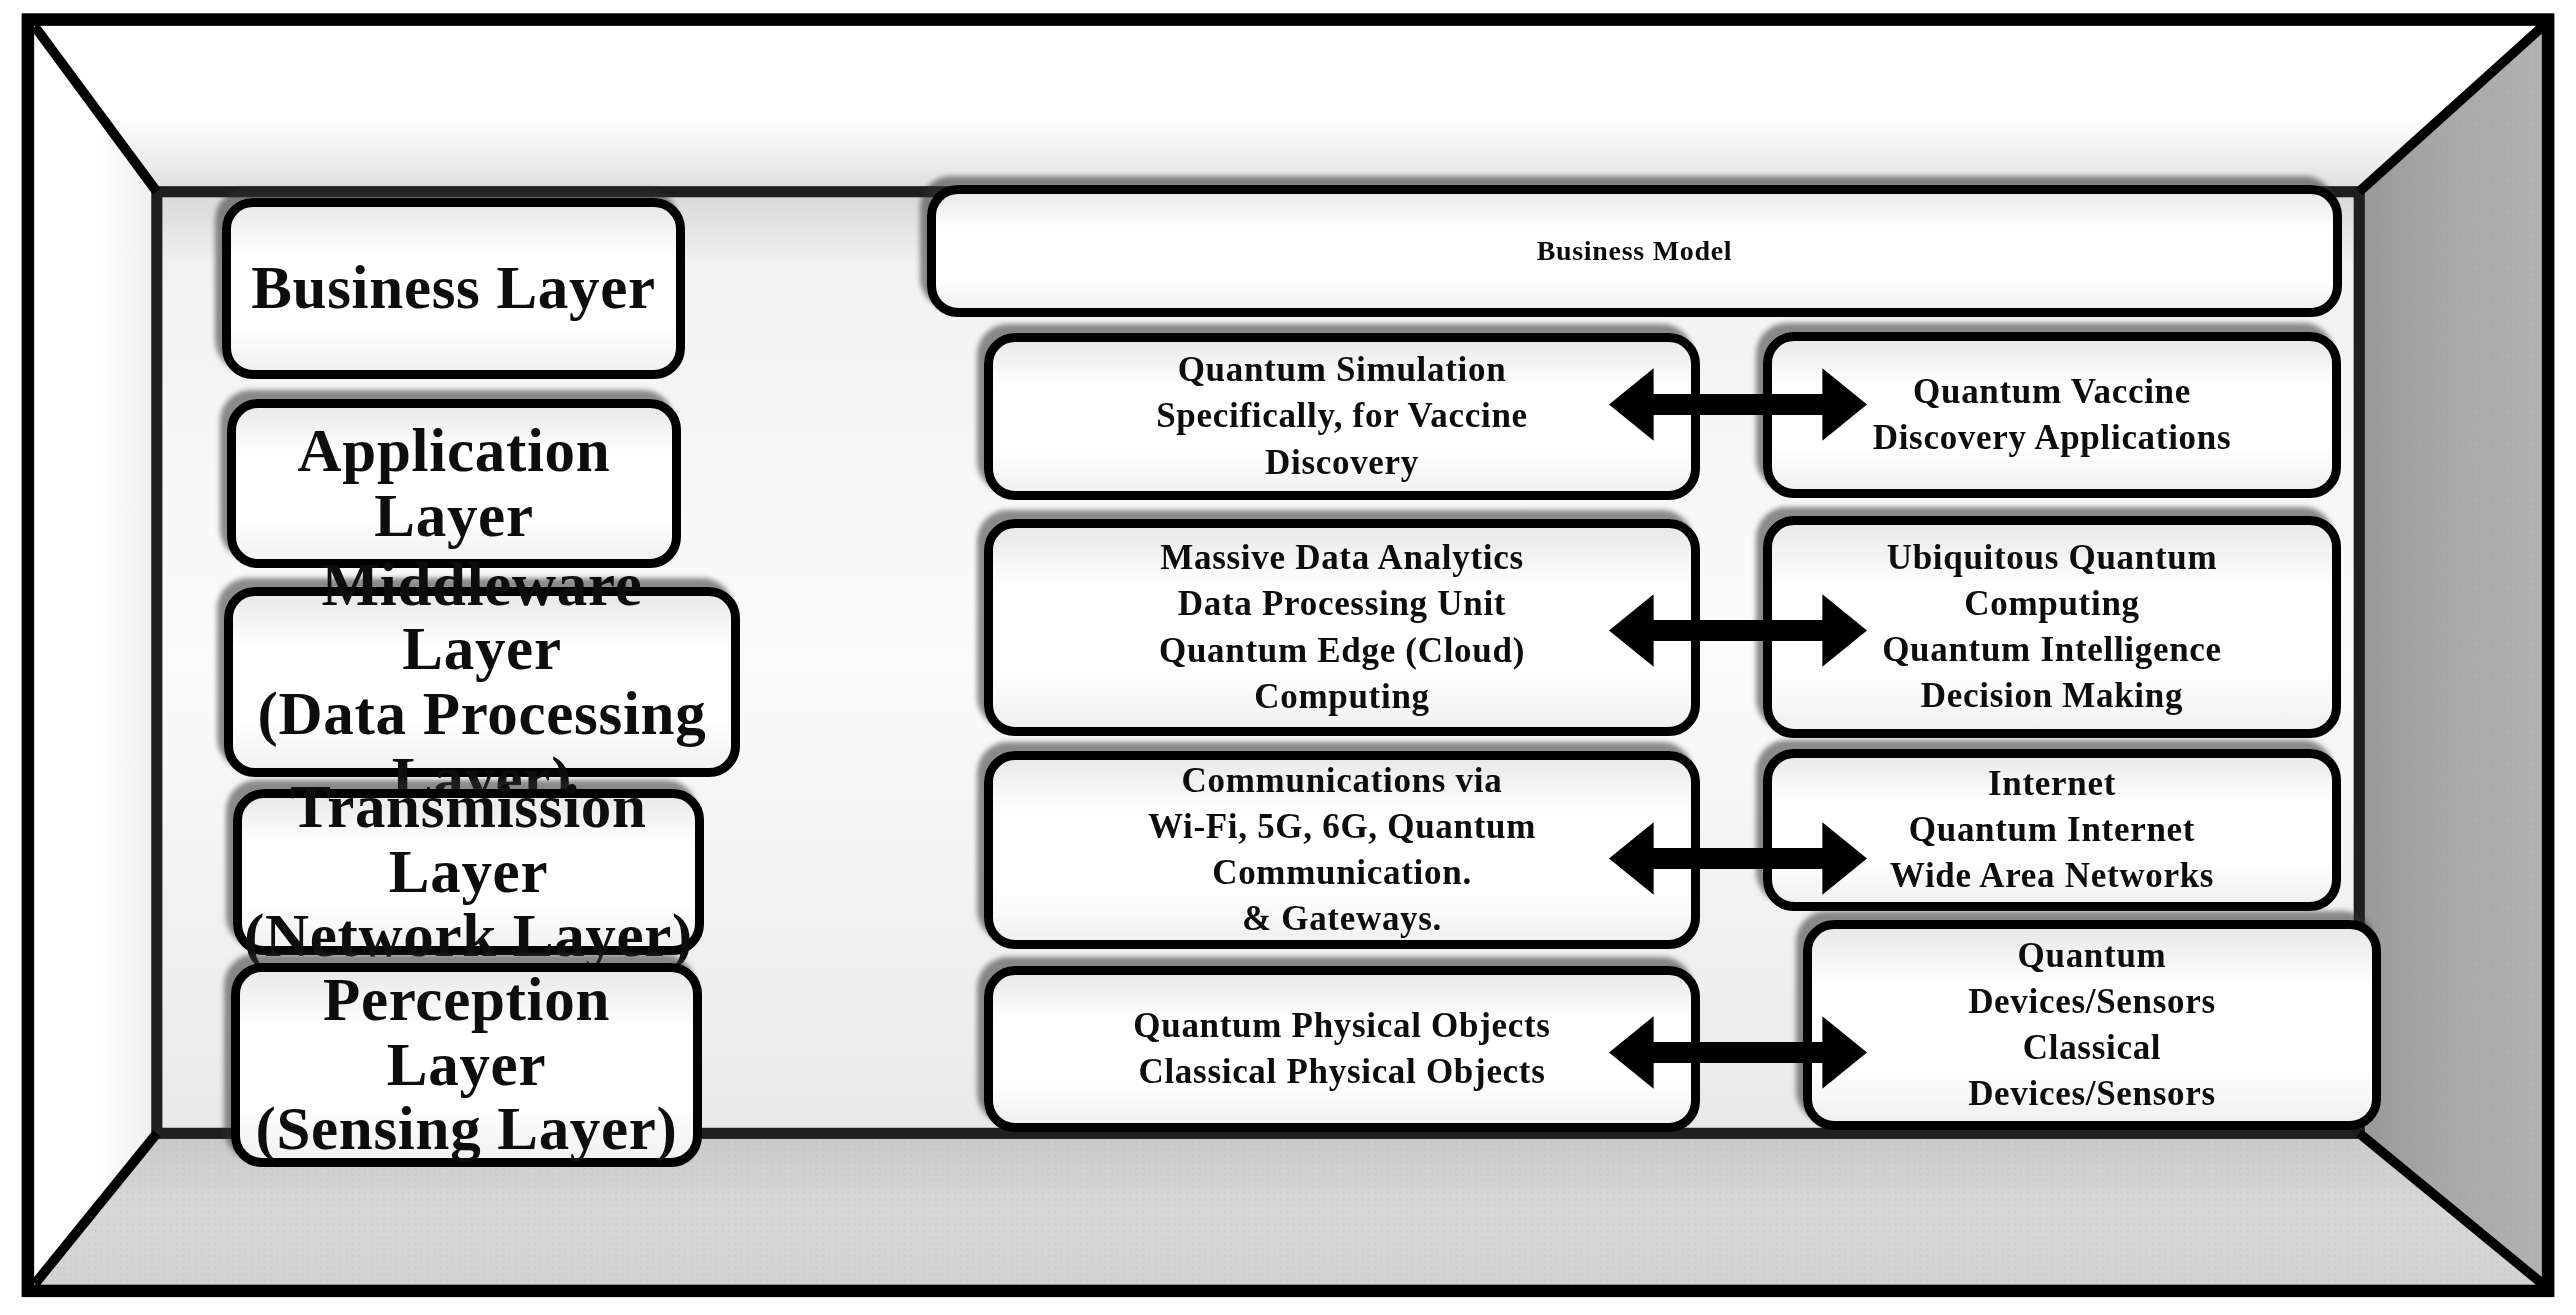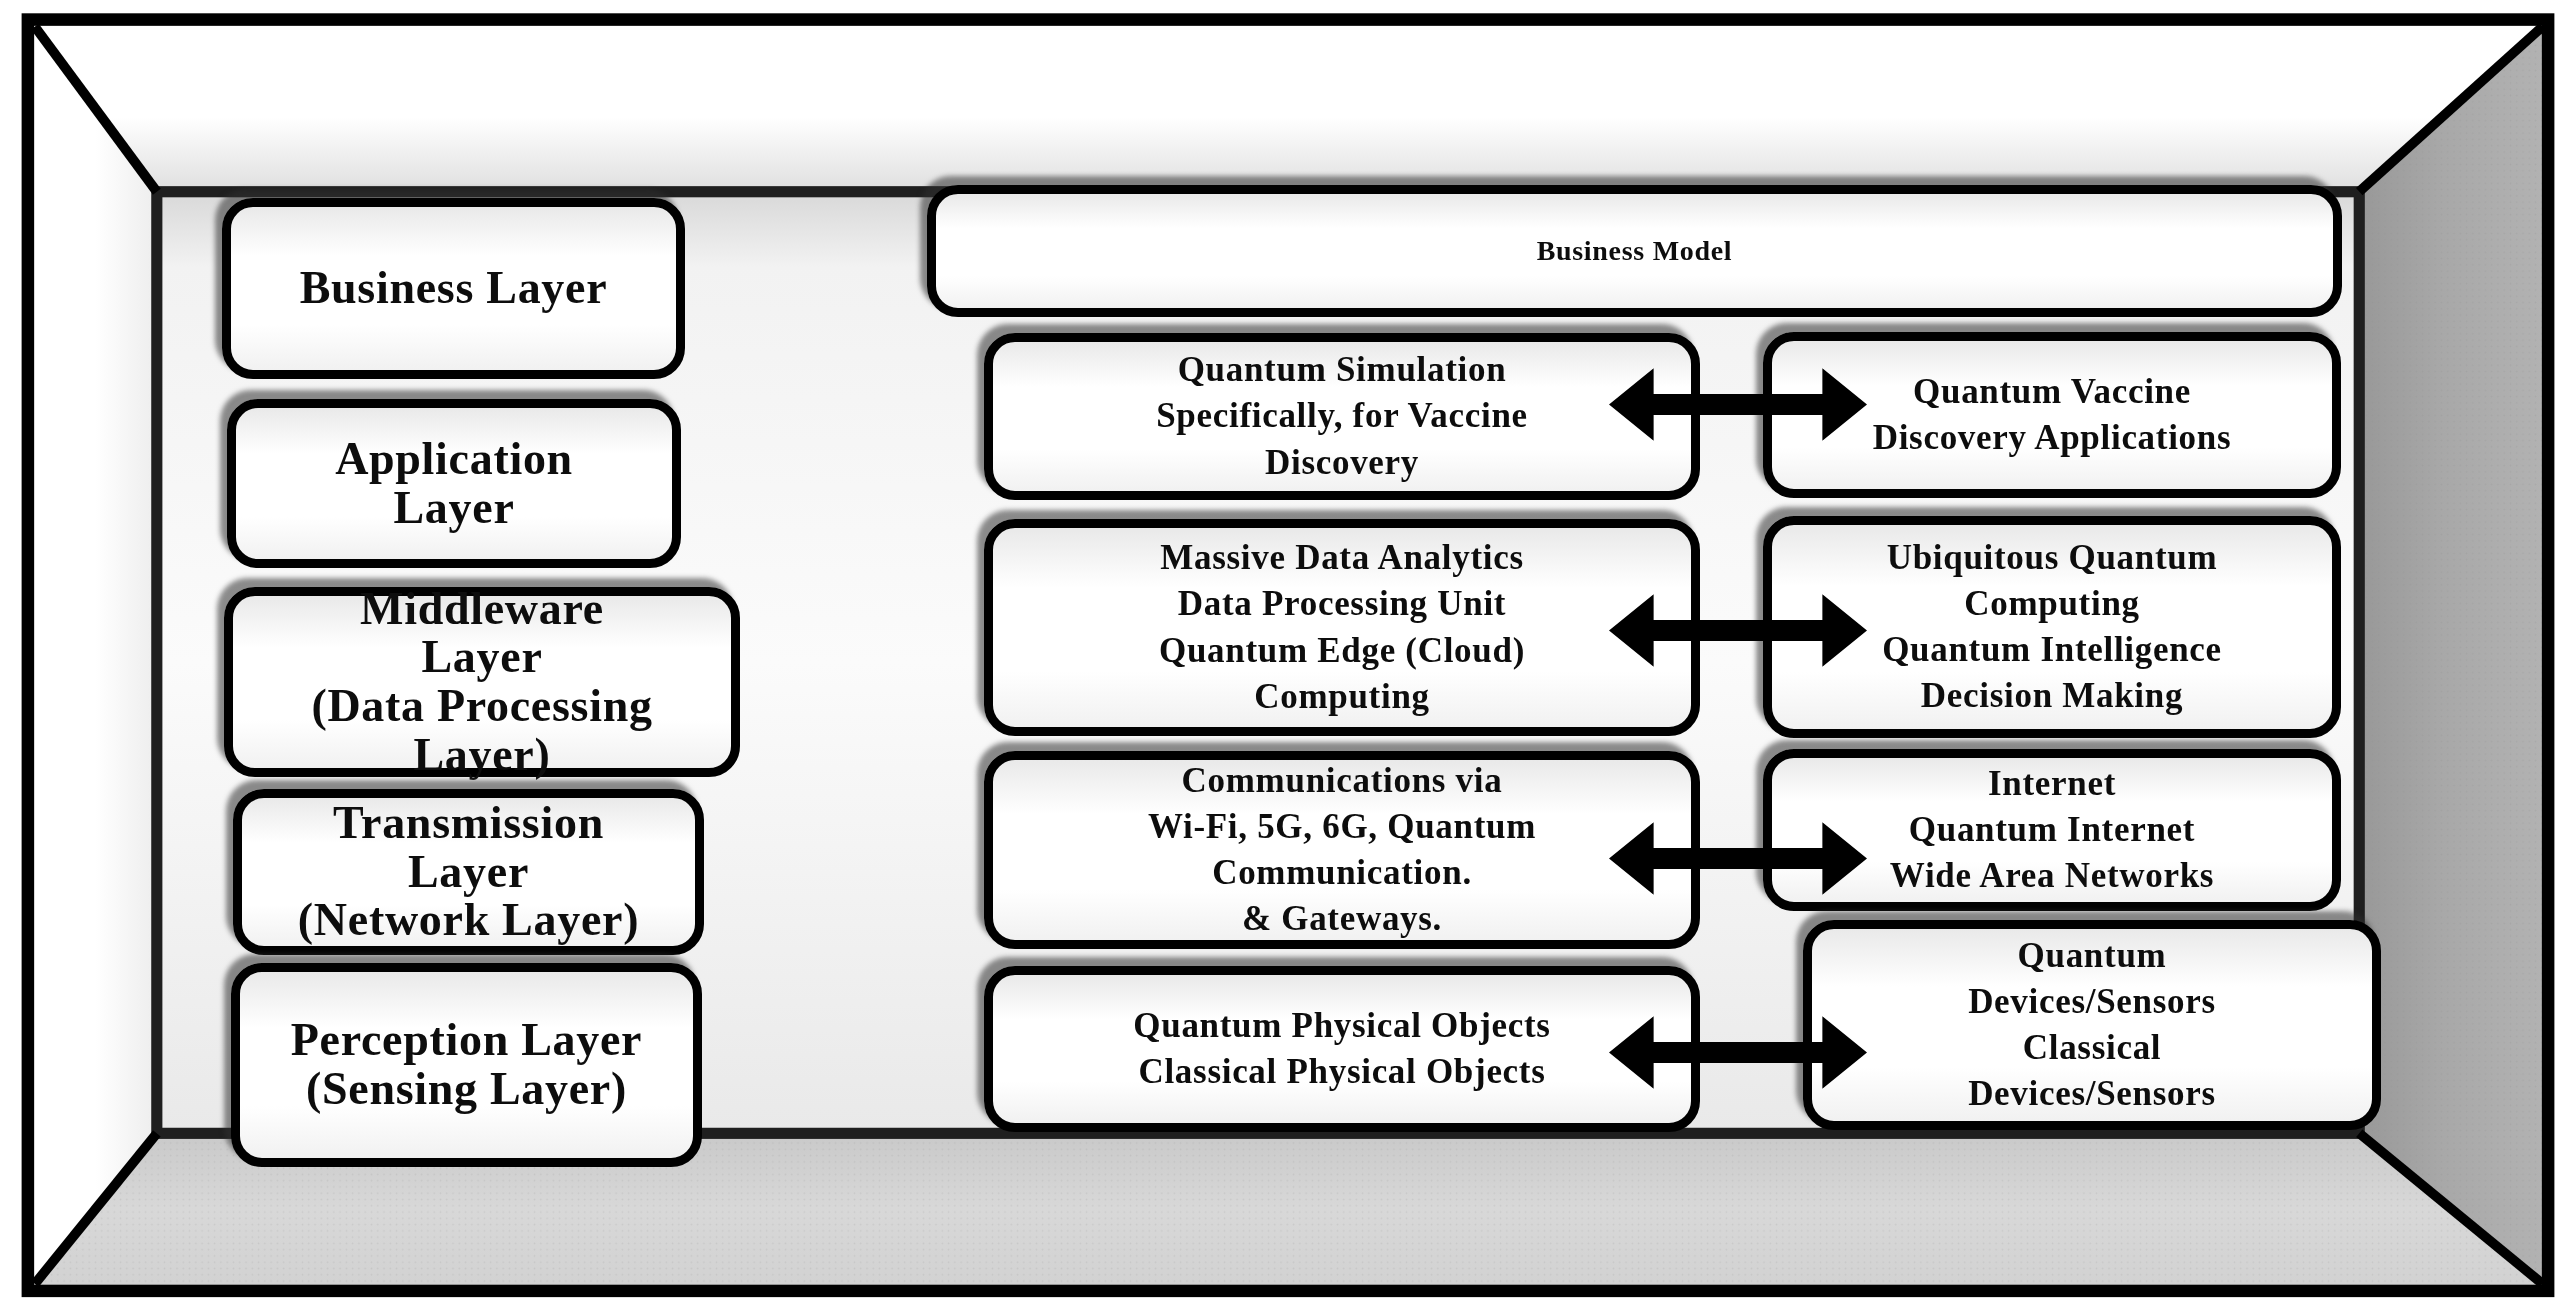--- a/index.html
+++ b/index.html
@@ -17,21 +17,21 @@
     box-sizing:border-box;
     border:9px solid #000000;
     border-radius:31px;
     background:linear-gradient(180deg,#e9e9e9 0%,#ffffff 30%,#ffffff 72%,#f1f1f1 100%);
     box-shadow:-7px -8.4px 4.9px rgba(48,48,48,0.55);
     display:flex;align-items:center;justify-content:center;
     text-align:center;
     font-weight:700;color:#0d0d0d;
   }
   .box .label{white-space:pre-line;display:block;width:100%;letter-spacing:0.7px;}
-  .left-col{font-size:46px;line-height:1.06;}
+  .left-col{font-size:61px;line-height:1.06;}
   .mid-col,.right-col{font-size:35px;line-height:1.32;}
   .bm{font-size:28px;line-height:1.2;}
   .arrow{
     position:absolute;z-index:4;width:258px;height:81px;left:1609px;
   }
   .arrow svg{display:block;width:100%;height:100%;}
 </style>
 </head>
 <body>
 

